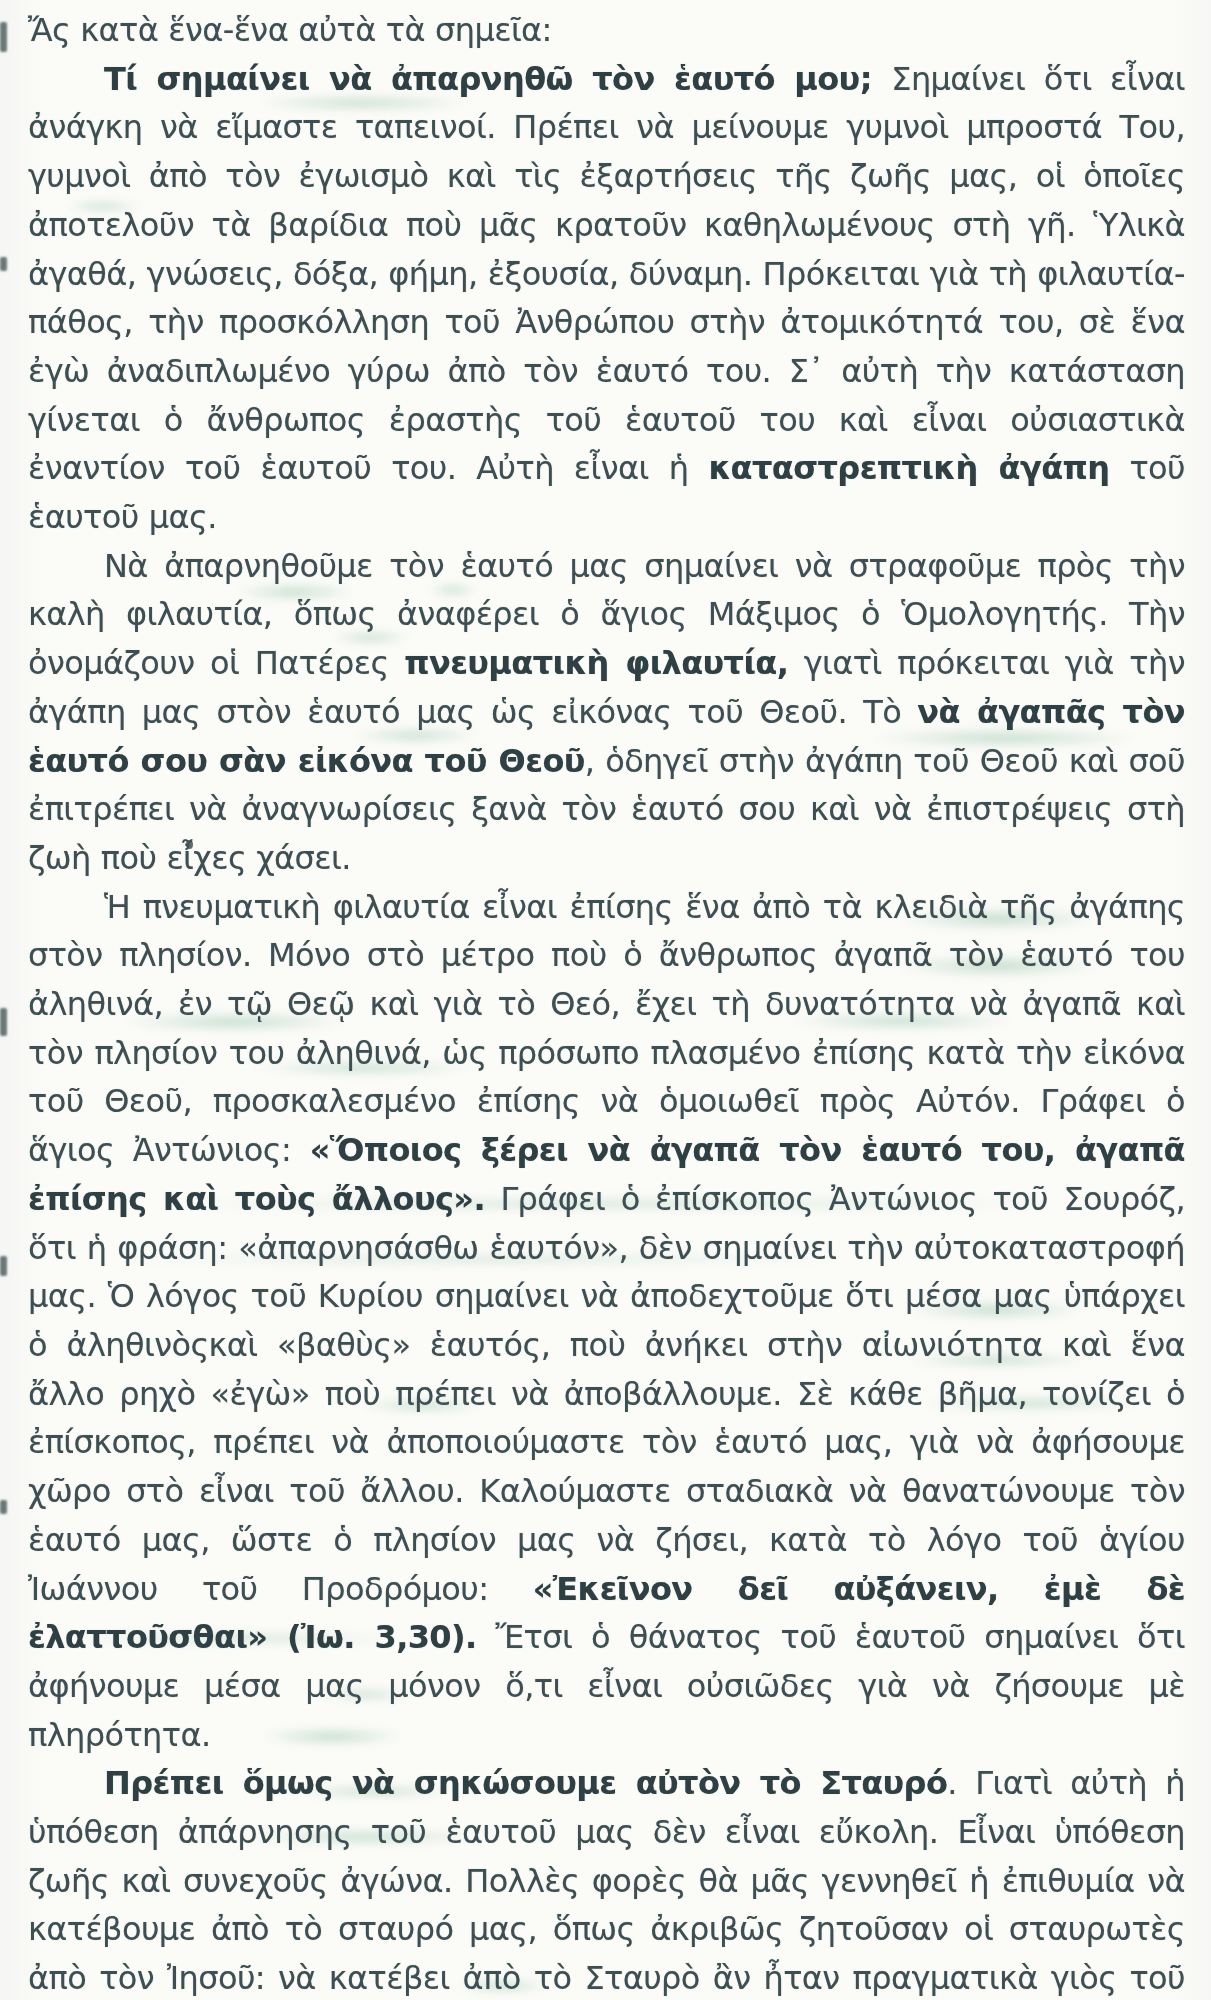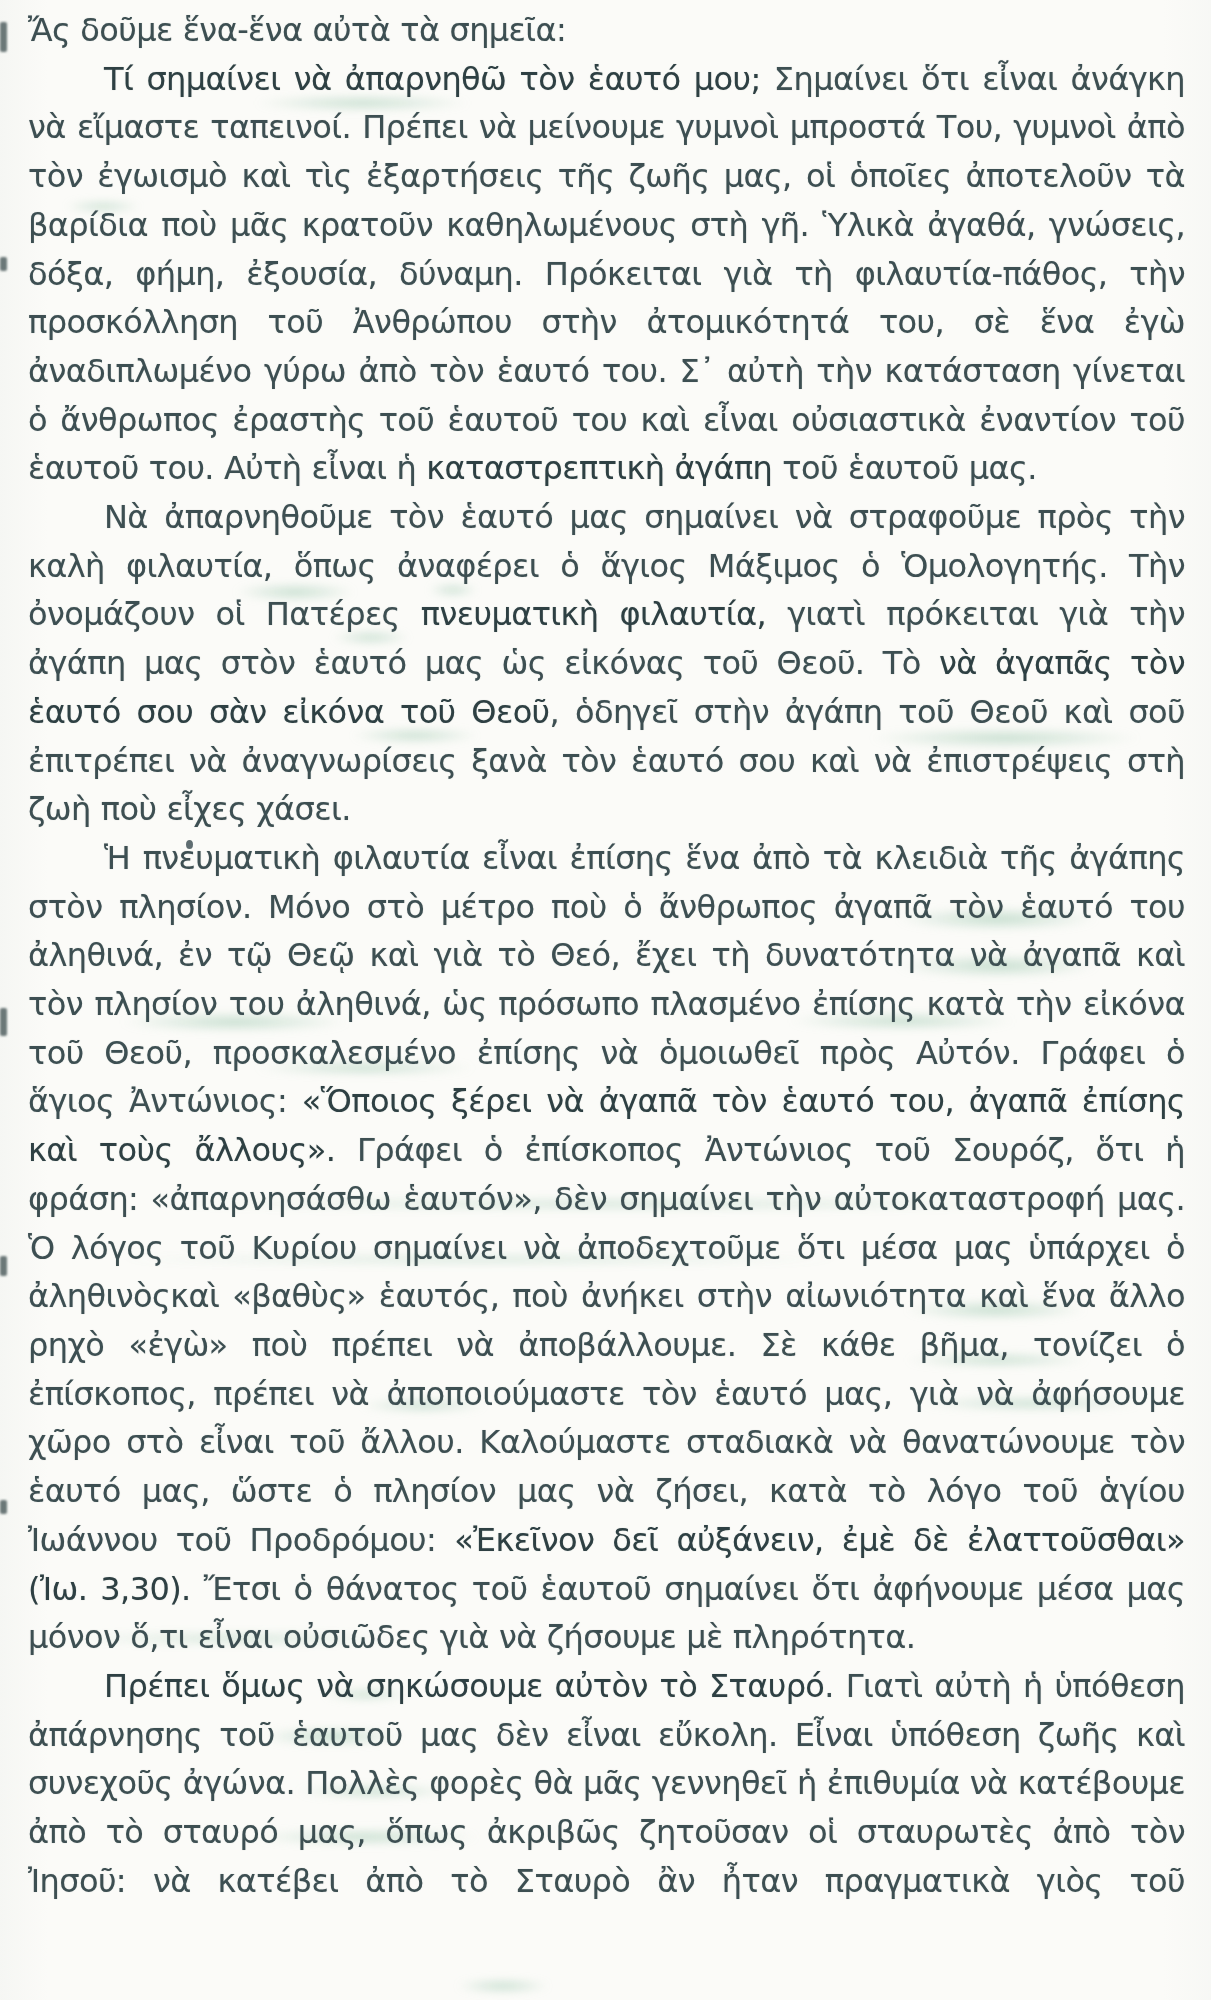--- a/index.html
+++ b/index.html
@@ -30,21 +30,21 @@
     line-height:48.7px;
     letter-spacing:-0.6px;
     word-spacing:0.5px;
     text-align:justify;
     text-shadow:0 0 1px rgba(62,79,82,0.35);
   }
   p.para{margin:0;}
   p.indented{text-indent:76px;}
   p.force-last-justify{text-align-last:justify;}
   .run{white-space:normal;}
-  .run.bold{font-weight:400;color:var(--ink-bold);}
+  .run.bold{font-weight:700;color:var(--ink-bold);}
   
   .bleed{
     position:absolute;
     background:radial-gradient(closest-side, var(--bleed), rgba(148,195,168,0) 85%);
     filter:blur(4px);
     border-radius:50%;
     pointer-events:none;
   }
   .bleed.wide{opacity:.7;}
   
@@ -91,20 +91,20 @@
 
   <div class="edge-mark" style="top:22px;height:30px;"></div>
   <div class="edge-mark" style="top:257px;height:14px;"></div>
   <div class="edge-mark" style="top:1008px;height:28px;"></div>
   <div class="edge-mark" style="top:1256px;height:20px;"></div>
   <div class="edge-mark" style="top:1500px;height:14px;"></div>
 
   <div class="speck" style="left:186px;top:840px;width:7px;height:9px;"></div>
 
   <div class="text-block">
-      <p class="para"><span class="run">Ἄς δοῦμε ἕνα-ἕνα αὐτὰ τὰ σημεῖα:</span></p>
+      <p class="para"><span class="run">Ἄς κατὰ ἕνα-ἕνα αὐτὰ τὰ σημεῖα:</span></p>
       <p class="para indented"><span class="run bold">Τί σημαίνει νὰ ἀπαρνηθῶ τὸν ἑαυτό μου; </span><span class="run">Σημαίνει ὅτι εἶναι ἀνάγκη νὰ εἴμαστε ταπεινοί. Πρέπει νὰ μείνουμε γυμνοὶ μπροστά Του, γυμνοὶ ἀπὸ τὸν ἐγωισμὸ καὶ τὶς ἐξαρτήσεις τῆς ζωῆς μας, οἱ ὁποῖες ἀποτελοῦν τὰ βαρίδια ποὺ μᾶς κρατοῦν καθηλωμένους στὴ γῆ. Ὑλικὰ ἀγαθά, γνώσεις, δόξα, φήμη, ἐξουσία, δύναμη. Πρόκειται γιὰ τὴ φιλαυτία-πάθος, τὴν προσκόλληση τοῦ Ἀνθρώπου στὴν ἀτομικότητά του, σὲ ἕνα ἐγὼ ἀναδιπλωμένο γύρω ἀπὸ τὸν ἑαυτό του. Σ᾽ αὐτὴ τὴν κατάσταση γίνεται ὁ ἄνθρωπος ἐραστὴς τοῦ ἑαυτοῦ του καὶ εἶναι οὐσιαστικὰ ἐναντίον τοῦ ἑαυτοῦ του. Αὐτὴ εἶναι ἡ </span><span class="run bold">καταστρεπτικὴ ἀγάπη</span><span class="run"> τοῦ ἑαυτοῦ μας.</span></p>
       <p class="para indented"><span class="run">Νὰ ἀπαρνηθοῦμε τὸν ἑαυτό μας σημαίνει νὰ στραφοῦμε πρὸς τὴν καλὴ φιλαυτία, ὅπως ἀναφέρει ὁ ἅγιος Μάξιμος ὁ Ὁμολογητής. Τὴν ὀνομάζουν οἱ Πατέρες </span><span class="run bold">πνευματικὴ φιλαυτία,</span><span class="run"> γιατὶ πρόκειται γιὰ τὴν ἀγάπη μας στὸν ἑαυτό μας ὡς εἰκόνας τοῦ Θεοῦ. Τὸ </span><span class="run bold">νὰ ἀγαπᾶς τὸν ἑαυτό σου σὰν εἰκόνα τοῦ Θεοῦ</span><span class="run">, ὁδηγεῖ στὴν ἀγάπη τοῦ Θεοῦ καὶ σοῦ ἐπιτρέπει νὰ ἀναγνωρίσεις ξανὰ τὸν ἑαυτό σου καὶ νὰ ἐπιστρέψεις στὴ ζωὴ ποὺ εἶχες χάσει.</span></p>
       <p class="para indented"><span class="run">Ἡ πνευματικὴ φιλαυτία εἶναι ἐπίσης ἕνα ἀπὸ τὰ κλειδιὰ τῆς ἀγάπης στὸν πλησίον. Μόνο στὸ μέτρο ποὺ ὁ ἄνθρωπος ἀγαπᾶ τὸν ἑαυτό του ἀληθινά, ἐν τῷ Θεῷ καὶ γιὰ τὸ Θεό, ἔχει τὴ δυνατότητα νὰ ἀγαπᾶ καὶ τὸν πλησίον του ἀληθινά, ὡς πρόσωπο πλασμένο ἐπίσης κατὰ τὴν εἰκόνα τοῦ Θεοῦ, προσκαλεσμένο ἐπίσης νὰ ὁμοιωθεῖ πρὸς Αὐτόν. Γράφει ὁ ἅγιος Ἀντώνιος: </span><span class="run bold">«Ὅποιος ξέρει νὰ ἀγαπᾶ τὸν ἑαυτό του, ἀγαπᾶ ἐπίσης καὶ τοὺς ἄλλους».</span><span class="run"> Γράφει ὁ ἐπίσκοπος Ἀντώνιος τοῦ Σουρόζ, ὅτι ἡ φράση: «ἀπαρνησάσθω ἑαυτόν», δὲν σημαίνει τὴν αὐτοκαταστροφή μας. Ὁ λόγος τοῦ Κυρίου σημαίνει νὰ ἀποδεχτοῦμε ὅτι μέσα μας ὑπάρχει ὁ ἀληθινὸςκαὶ «βαθὺς» ἑαυτός, ποὺ ἀνήκει στὴν αἰωνιότητα καὶ ἕνα ἄλλο ρηχὸ «ἐγὼ» ποὺ πρέπει νὰ ἀποβάλλουμε. Σὲ κάθε βῆμα, τονίζει ὁ ἐπίσκοπος, πρέπει νὰ ἀποποιούμαστε τὸν ἑαυτό μας, γιὰ νὰ ἀφήσουμε χῶρο στὸ εἶναι τοῦ ἄλλου. Καλούμαστε σταδιακὰ νὰ θανατώνουμε τὸν ἑαυτό μας, ὥστε ὁ πλησίον μας νὰ ζήσει, κατὰ τὸ λόγο τοῦ ἁγίου Ἰωάννου τοῦ Προδρόμου: </span><span class="run bold">«Ἐκεῖνον δεῖ αὐξάνειν, ἐμὲ δὲ ἐλαττοῦσθαι» (Ἰω. 3,30).</span><span class="run"> Ἔτσι ὁ θάνατος τοῦ ἑαυτοῦ σημαίνει ὅτι ἀφήνουμε μέσα μας μόνον ὅ,τι εἶναι οὐσιῶδες γιὰ νὰ ζήσουμε μὲ πληρότητα.</span></p>
       <p class="para indented force-last-justify"><span class="run bold">Πρέπει ὅμως νὰ σηκώσουμε αὐτὸν τὸ Σταυρό</span><span class="run">. Γιατὶ αὐτὴ ἡ ὑπόθεση ἀπάρνησης τοῦ ἑαυτοῦ μας δὲν εἶναι εὔκολη. Εἶναι ὑπόθεση ζωῆς καὶ συνεχοῦς ἀγώνα. Πολλὲς φορὲς θὰ μᾶς γεννηθεῖ ἡ ἐπιθυμία νὰ κατέβουμε ἀπὸ τὸ σταυρό μας, ὅπως ἀκριβῶς ζητοῦσαν οἱ σταυρωτὲς ἀπὸ τὸν Ἰησοῦ: νὰ κατέβει ἀπὸ τὸ Σταυρὸ ἂν ἦταν πραγματικὰ γιὸς τοῦ</span></p>
     </div>
 
 </div>
 
 </body></html>

